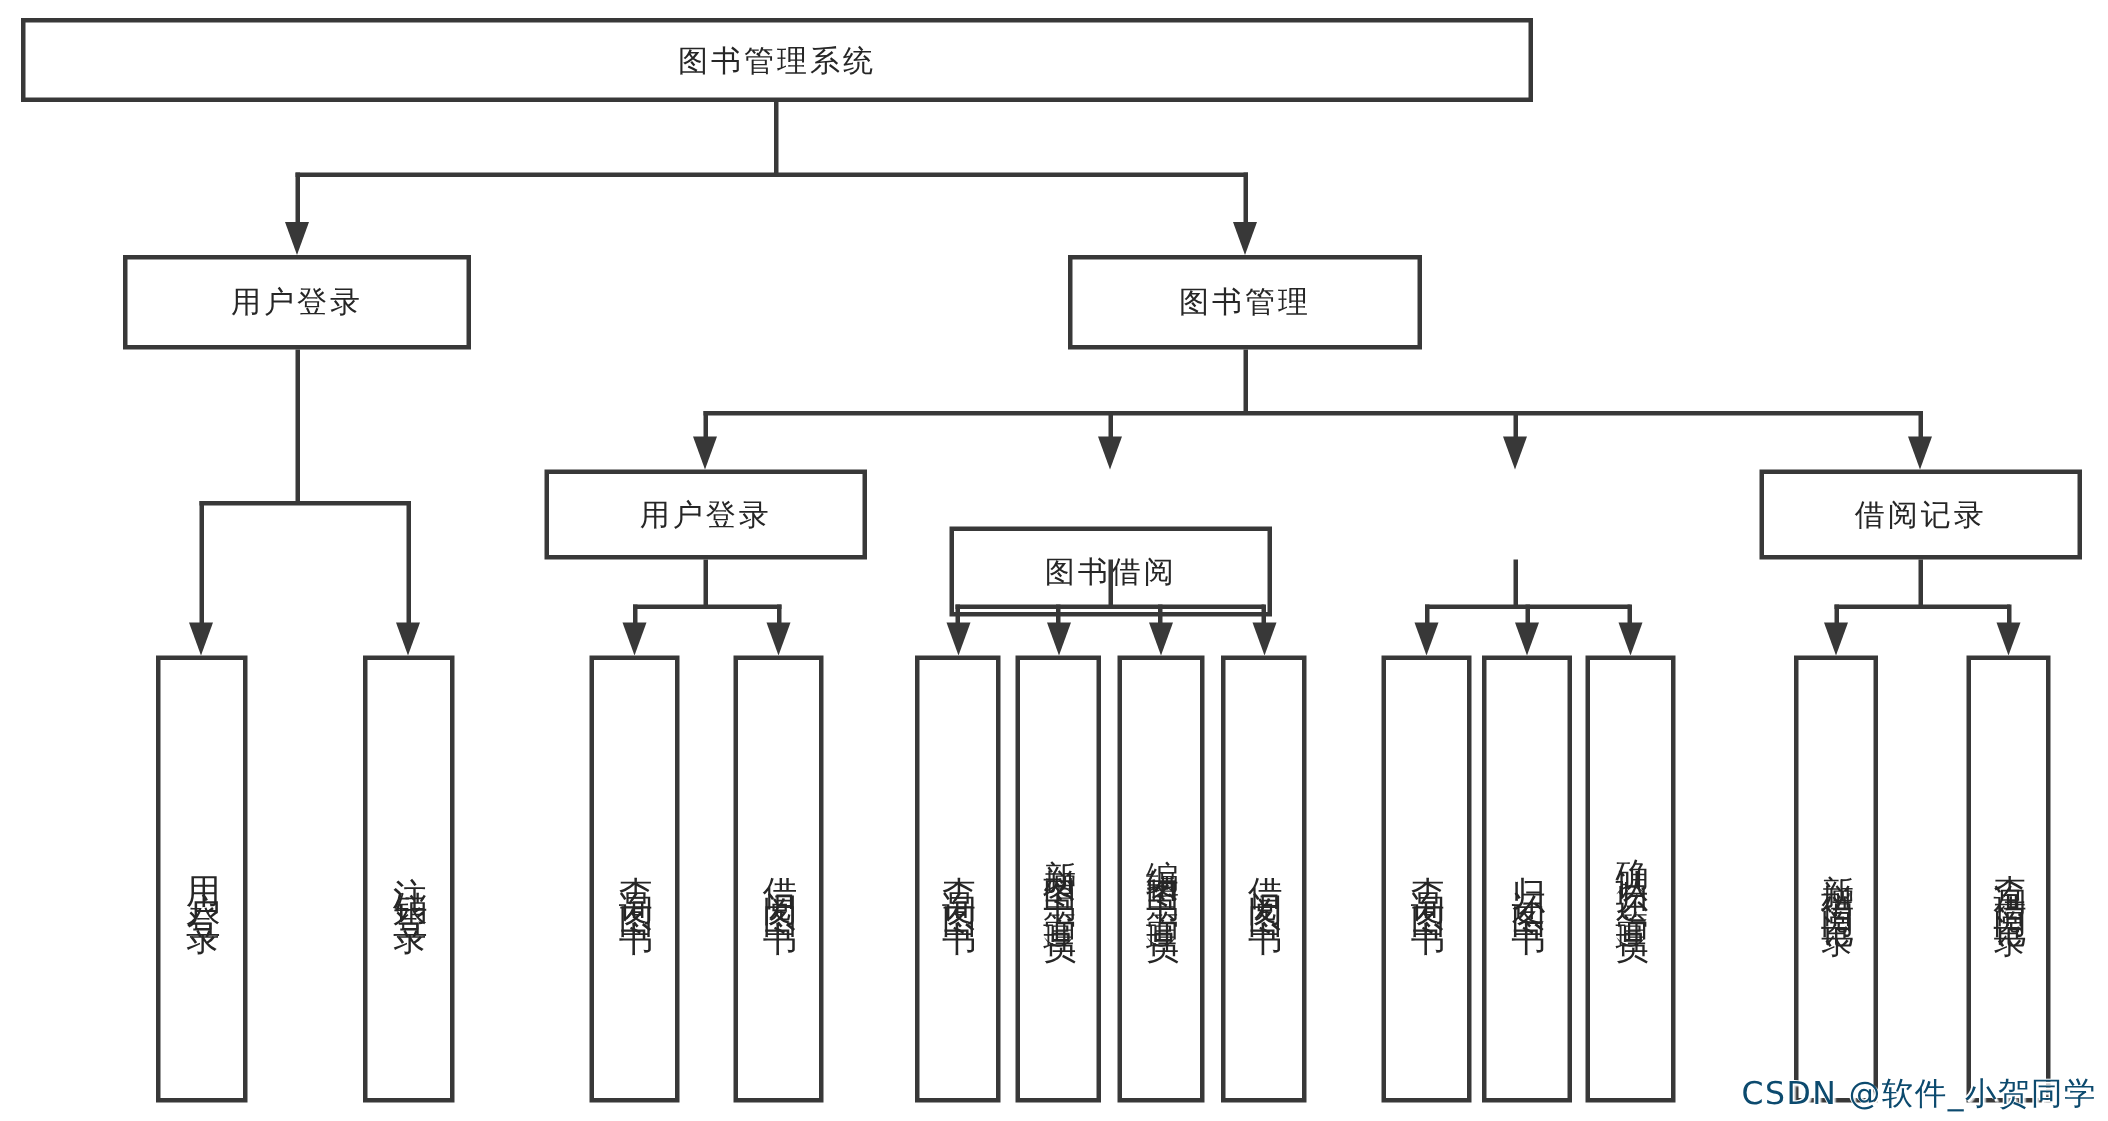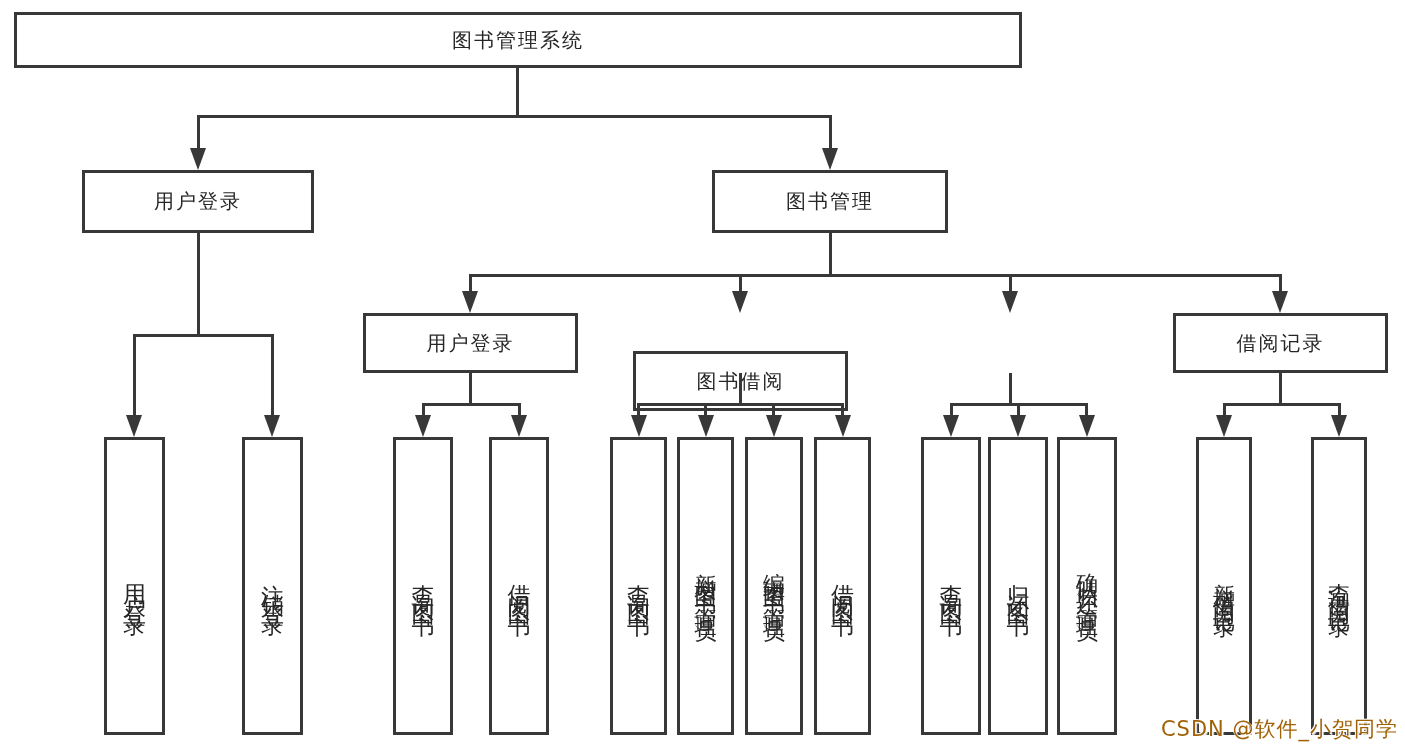--- a/index.html
+++ b/index.html
@@ -54,21 +54,21 @@
     border-left: 8px solid transparent;
     border-right: 8px solid transparent;
     border-top: 22px solid #383838;
   }
 
   .watermark {
     position: absolute;
     right: 7px;
     bottom: 4px;
     font-size: 21px;
-    color: #a16207;
+    color: #0c4a6e;
     letter-spacing: 1px;
     z-index: 5;
     text-shadow: 1px 1px 0 #ffffff, -1px -1px 0 #ffffff, 2px 2px 1px rgba(255,255,255,.85);
     white-space: nowrap;
   }
 </style>
 </head>
 <body>
 
 <div class="canvas">

